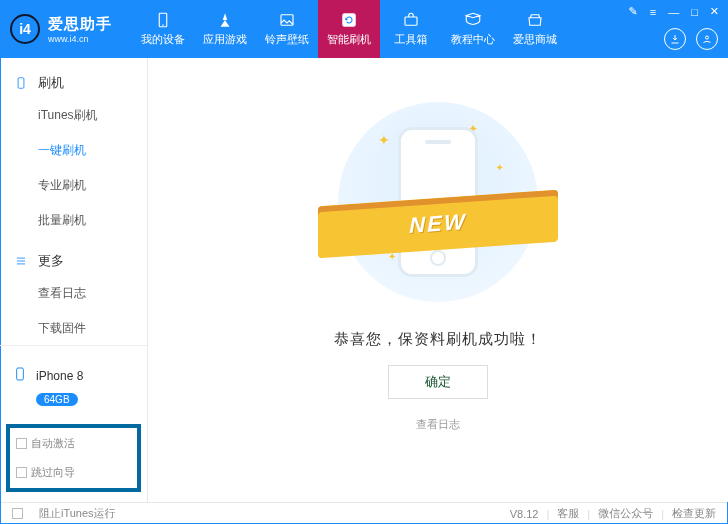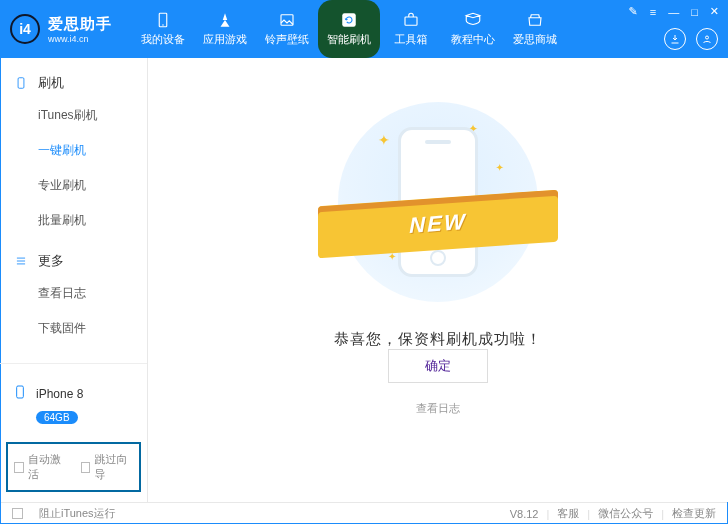--- a/index.html
+++ b/index.html
@@ -7,21 +7,21 @@
 
   
   .header { background: #1b8cfb; height: 58px; display: flex; align-items: center; padding: 0 0 0 10px; position: relative; }
   .brand { display: flex; align-items: center; gap: 8px; color: #fff; }
   .brand-logo { width: 30px; height: 30px; border: 2px solid #0f172a; border-radius: 50%; display: flex; align-items: center; justify-content: center; font-weight: bold; font-size: 14px; }
   .brand-text .title { font-size: 15px; font-weight: 600; letter-spacing: 1px; }
   .brand-text .subtitle { font-size: 9px; opacity: 0.9; }
 
   .nav { display: flex; margin-left: 20px; height: 100%; justify-content: center; }
   .nav-item { width: 62px; display: flex; flex-direction: column; align-items: center; justify-content: center; color: #fff; cursor: pointer; gap: 3px; }
-  .nav-item.active { background: #14532d; border-radius: 14px; }
+  .nav-item.active { background: #be185d; }
   .nav-item .icon { width: 18px; height: 18px; display: flex; align-items: center; justify-content: center; }
   .nav-item .icon svg { width: 18px; height: 18px; fill: #fff; }
   .nav-item .label { font-size: 11px; }
 
   .win-controls { position: absolute; top: 4px; right: 6px; display: flex; gap: 6px; color: #fff; font-size: 11px; align-items: center; }
   .win-controls span { cursor: pointer; padding: 1px 3px; }
   .header-right { position: absolute; right: 10px; bottom: 8px; display: flex; gap: 10px; }
   .circ-btn { width: 22px; height: 22px; border: 1.5px solid #fff; border-radius: 50%; display: flex; align-items: center; justify-content: center; cursor: pointer; }
   .circ-btn svg { width: 12px; height: 12px; fill: #fff; }
 
@@ -38,38 +38,38 @@
   .side-item { padding: 9px 0; font-size: 12px; color: #555; cursor: pointer; }
   .side-item.active { color: #1b8cfb; }
   .side-group { margin-bottom: 8px; }
 
   .dev-block { border-top: 1px solid #eee; padding: 10px 12px 0 12px; }
   .dev-row { display: flex; align-items: center; gap: 8px; cursor: pointer; padding: 2px 0; }
   .dev-row .d-icon svg { width: 16px; height: 16px; stroke: #1b8cfb; fill: none; }
   .dev-label { font-size: 12px; color: #333; }
   .storage-badge { margin: 6px 0 10px 24px; display: inline-block; background: #1b8cfb; color: #fff; font-size: 10px; padding: 1px 8px; border-radius: 8px; }
 
-  .checks-box { border: 2px solid #0369a1; margin: 8px 6px 10px 6px; padding: 8px 6px; display: flex; gap: 14px; }
+  .checks-box { border: 4px solid #0369a1; margin: 8px 6px 10px 6px; padding: 8px 6px; display: flex; gap: 14px; flex-direction: column; }
   .ck { display: flex; align-items: center; gap: 4px; font-size: 11px; color: #888; cursor: pointer; }
   .ck .box { width: 11px; height: 11px; border: 1px solid #bbb; display: inline-block; }
 
   
   .main { flex: 1; display: flex; flex-direction: column; align-items: center; padding-top: 44px; position: relative; background: #fff; }
   .illus { width: 200px; height: 200px; border-radius: 50%; background: radial-gradient(circle at 50% 40%, #dff0ff 0%, #eaf5ff 60%, #f5fbff 100%); position: relative; display: flex; align-items: center; justify-content: center; }
   .phone { width: 80px; height: 150px; background: #fff; border: 3px solid #dfeaf3; border-radius: 14px; position: relative; z-index: 2; }
   .phone::before { content:""; position:absolute; top:10px; left:50%; transform:translateX(-50%); width:26px; height:4px; background:#dfeaf3; border-radius:2px;}
   .phone::after { content:""; position:absolute; bottom:8px; left:50%; transform:translateX(-50%); width:12px; height:12px; border:2px solid #dfeaf3; border-radius:50%;}
   .ribbon { position: absolute; left: -20px; right: -20px; top: 96px; height: 52px; z-index: 3; }
   .ribbon-body { position:absolute; inset:0; background:#f7c534; transform: skewY(-4deg); border-radius: 4px; box-shadow: 0 6px 0 #e2922c inset; display:flex; align-items:center; justify-content:center;}
   .ribbon-text { color:#fff; font-weight:900; font-size:22px; letter-spacing:2px; font-style: italic; transform: skewY(0deg); text-shadow: 1px 1px 0 #d89a20; }
   .sparkle { position:absolute; color:#f7c534; font-size:14px; }
   .s1{ top:30px; left:40px; } .s2{ top:60px; right:34px; font-size:10px;} .s3{ bottom:40px; left:50px; font-size:10px;} .s4{ top:20px; right:60px; font-size:12px;}
 
   .success-text { margin-top: 28px; font-size: 15px; color: #333; letter-spacing: 1px; }
-  .ok-btn { border: 1px solid #ddd; background: #fff; padding: 7px 36px; font-size: 13px; cursor: pointer; color:#4c1d95;}
+  .ok-btn { margin-top: 16px; border: 1px solid #ddd; background: #fff; padding: 7px 36px; font-size: 13px; cursor: pointer; color:#14532d;}
   .log-link { margin-top: 18px; font-size: 11px; color: #999; cursor: pointer; }
 
   
   .footer { height: 22px; border-top: 1px solid #e8e8e8; display: flex; align-items: center; padding: 0 12px; font-size: 11px; color: #888; justify-content: space-between; }
   .footer-left { display: flex; align-items: center; gap: 16px; cursor:pointer;}
   .footer-left .box { width: 11px; height: 11px; border: 1px solid #bbb; display: inline-block; }
   .footer-right { display: flex; align-items: center; gap: 8px; }
   .footer-right .sep { color: #ddd; }
   .footer-right span.link { cursor: pointer; }
   .outer-border { position:absolute; inset:0; border:1px solid #1b8cfb; pointer-events:none;}

